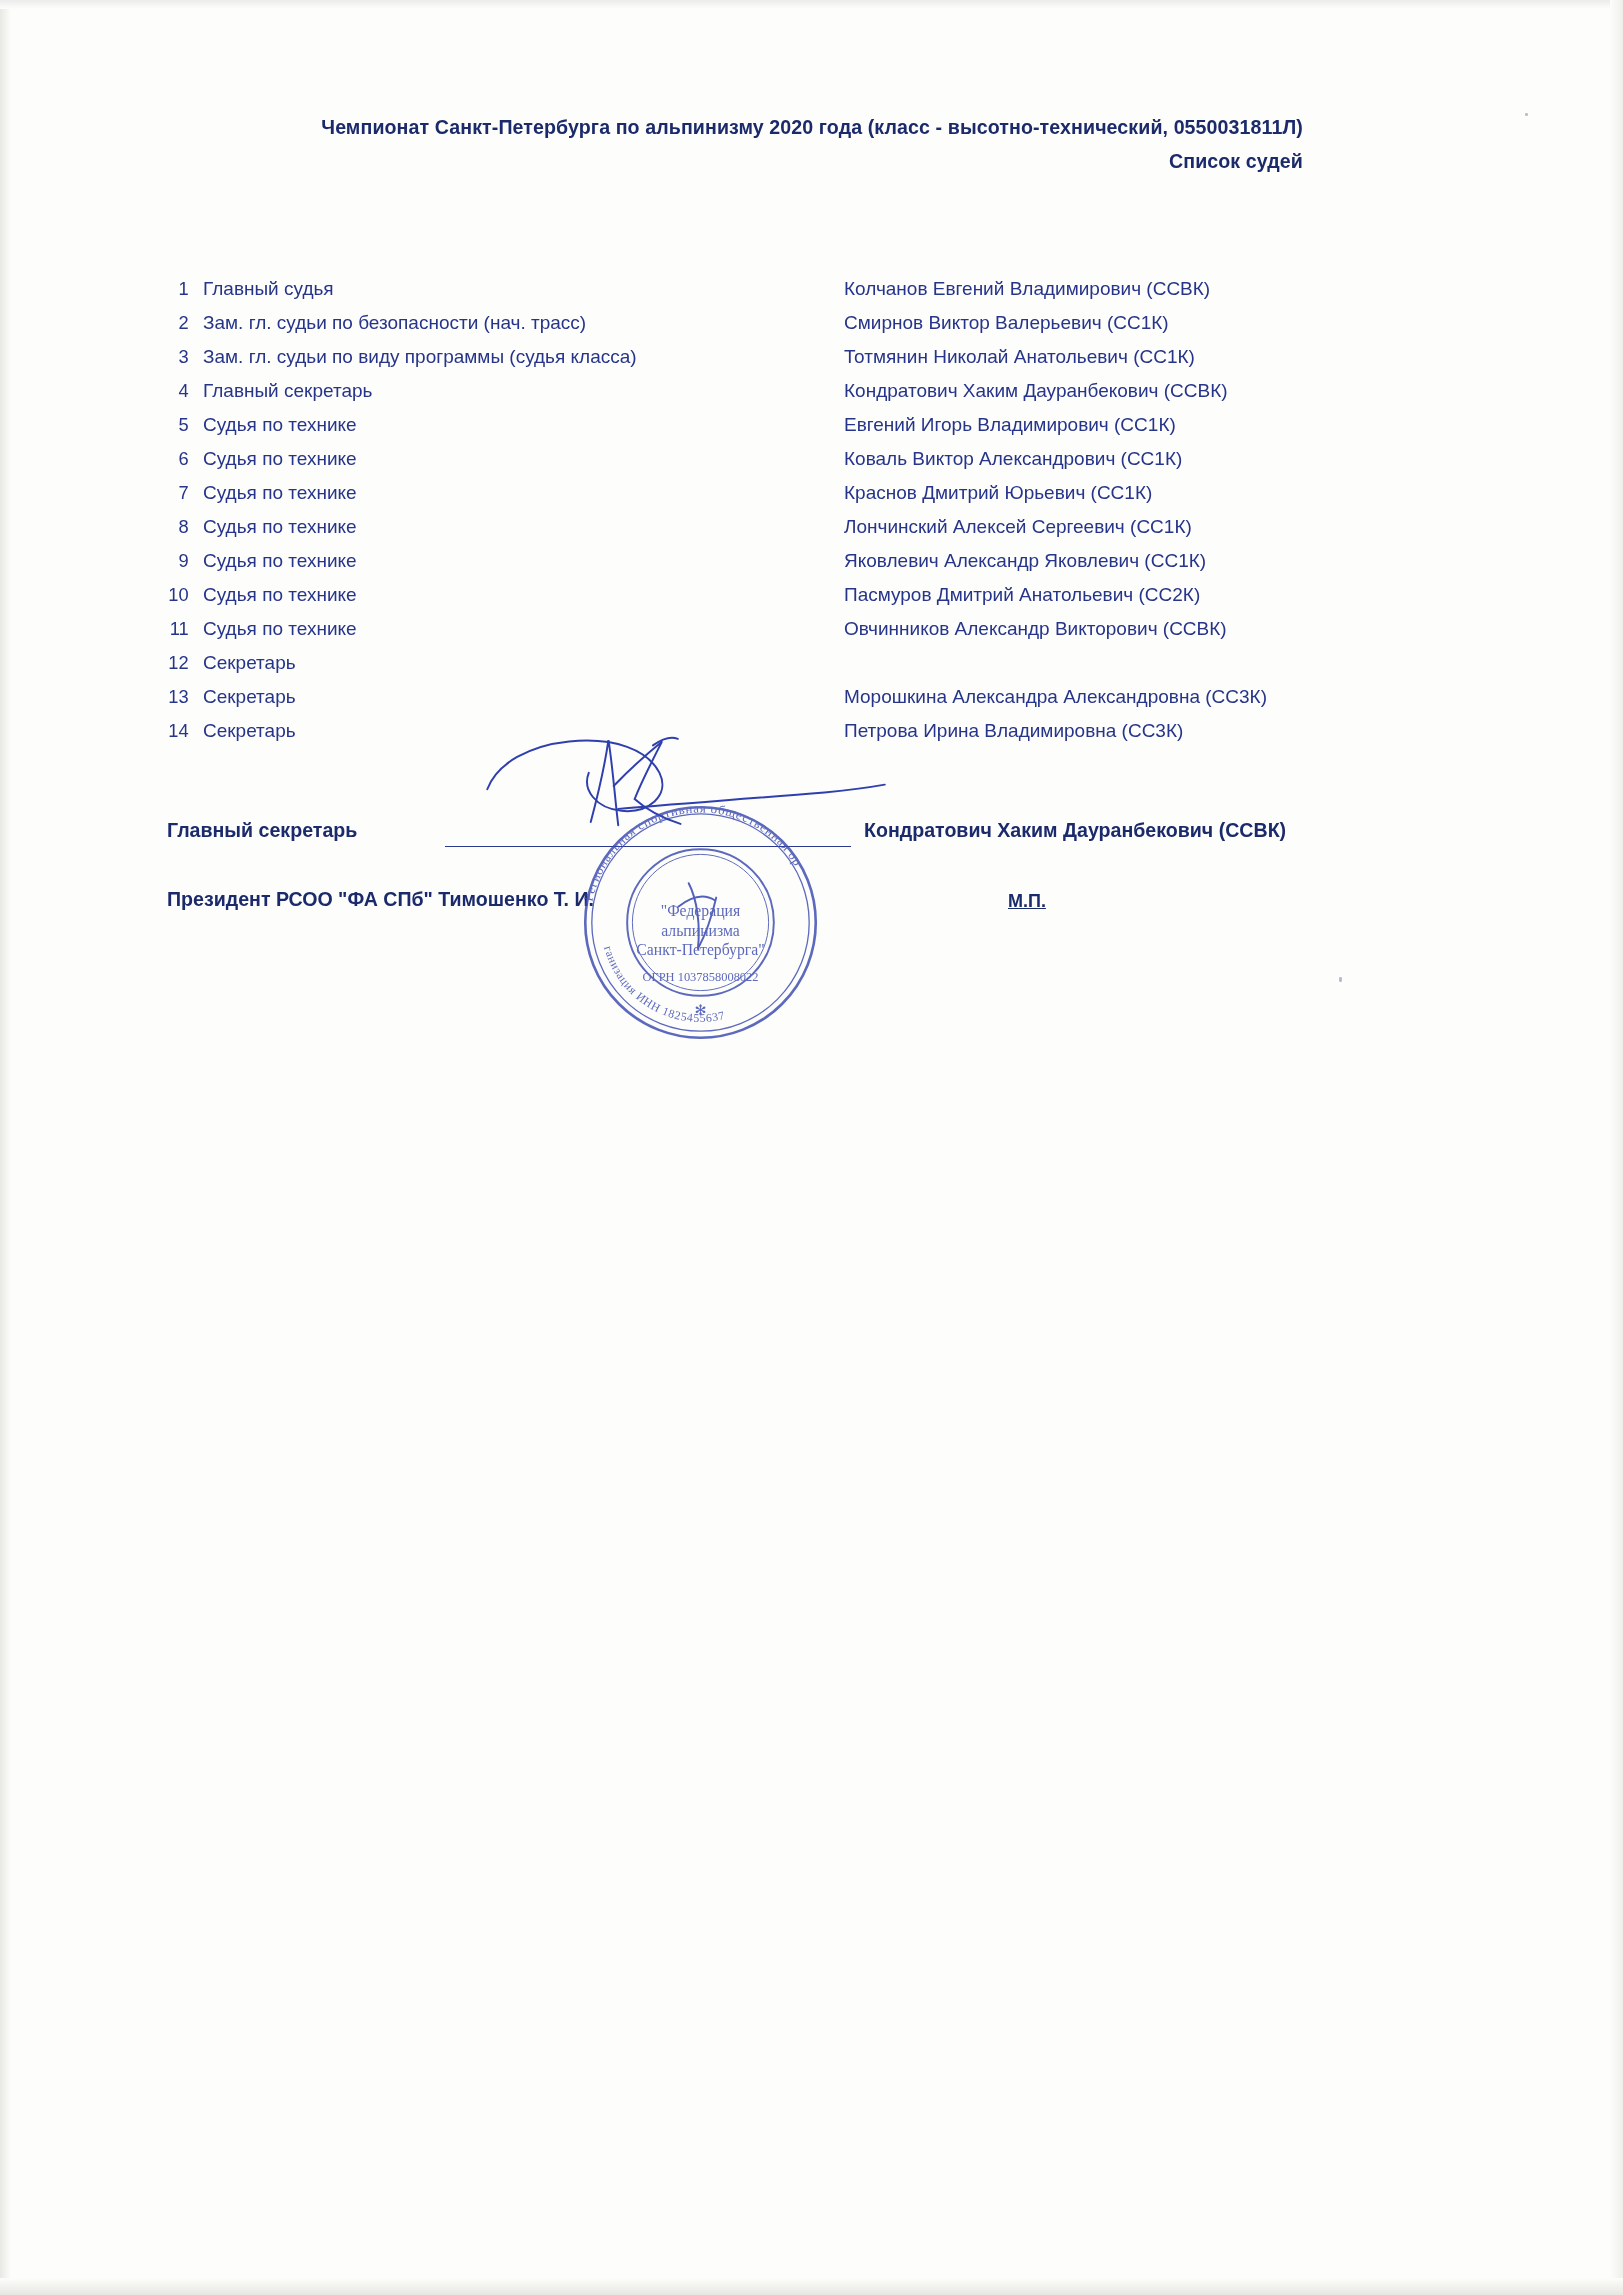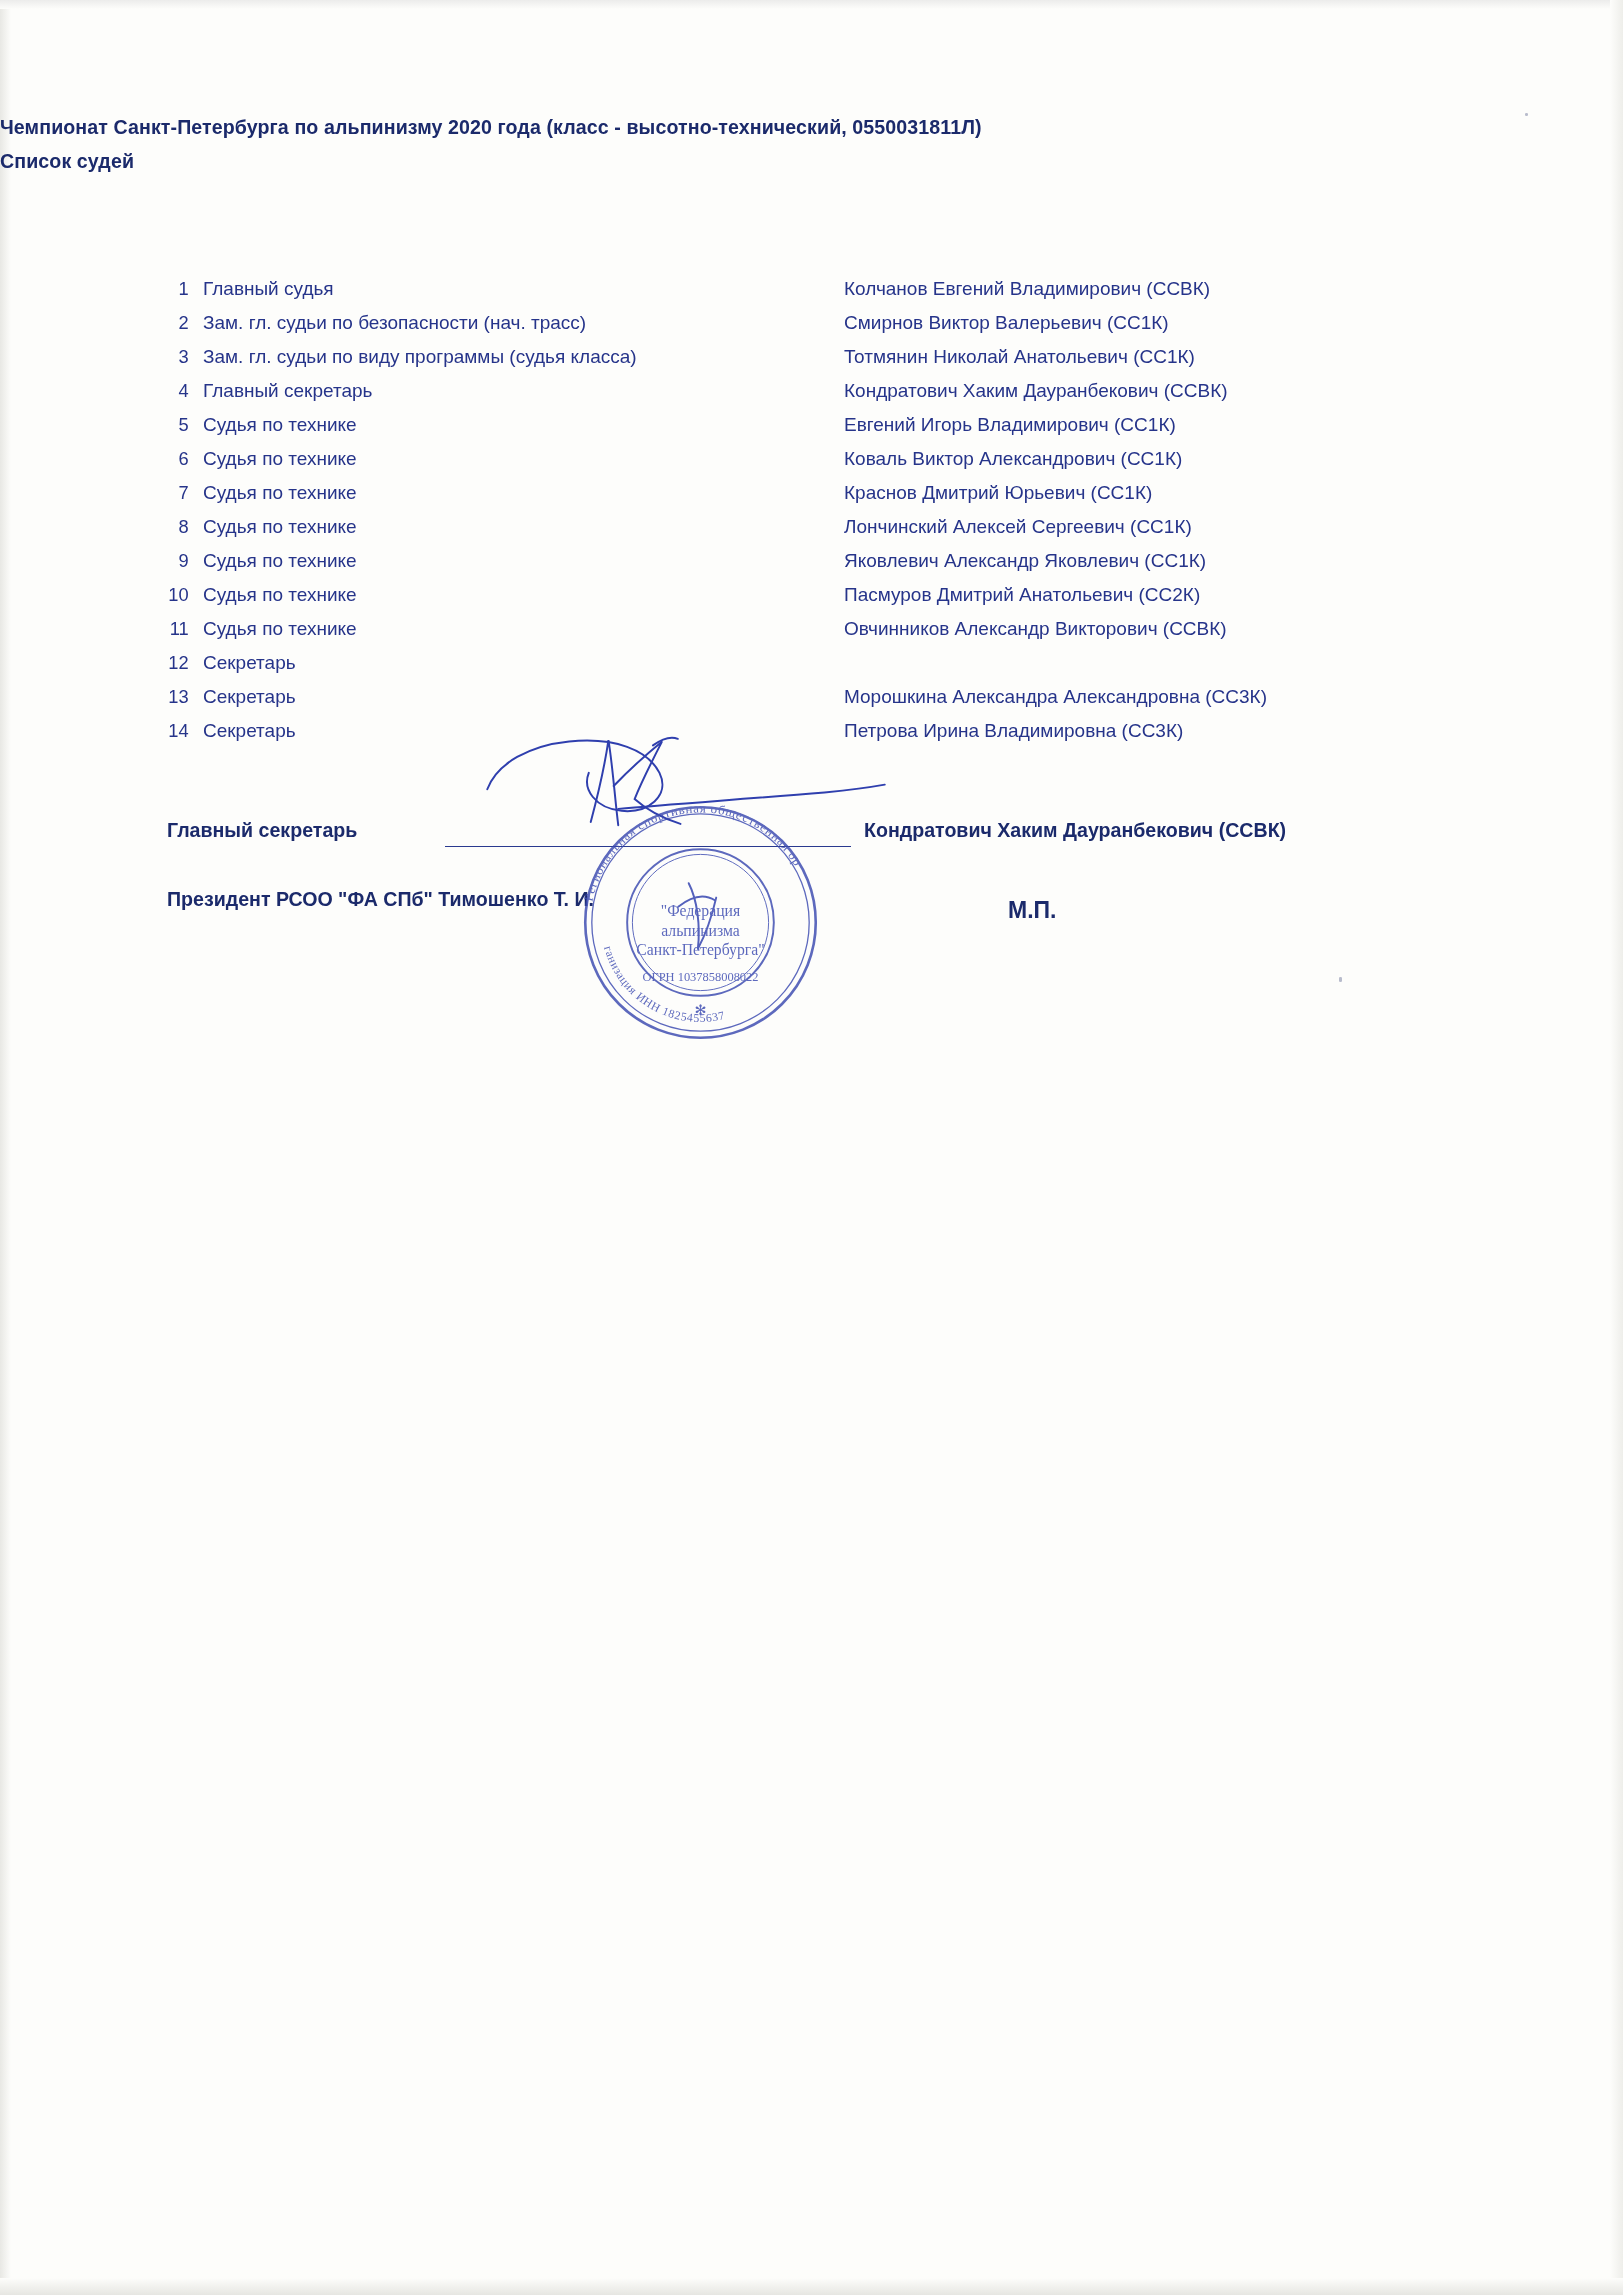--- a/index.html
+++ b/index.html
@@ -42,21 +42,21 @@
     right: 0; top: 0;
     width: 13px; height: 2295px;
     background: linear-gradient(to left, #eeeeea, #fdfdfb);
   }
 
   .header {
     position: absolute;
     left: 0;
     top: 110px;
     width: 1303px;
-    text-align: left;
+    text-align: right;
     color: #1b2a6b;
   }
   .header .line {
     font-weight: bold;
     font-size: 19.6px;
     line-height: 34px;
     letter-spacing: 0.1px;
   }
 
   .list {
@@ -127,23 +127,24 @@
   .pres-label {
     position: absolute;
     left: 167px;
     top: 13px;
     font-weight: bold;
     font-size: 19.6px;
   }
   .mp-label {
     position: absolute;
     left: 1008px;
-    top: 22px;
-    font-weight: bold;
-    font-size: 23px;
+    top: 16px;
+    font-weight: bold;
+    font-size: 18px;
+    text-decoration: underline;
   }
 
   
   .signature {
     position: absolute;
     left: 484px;
     top: 727px;
     width: 406px;
     height: 131px;
     pointer-events: none;

